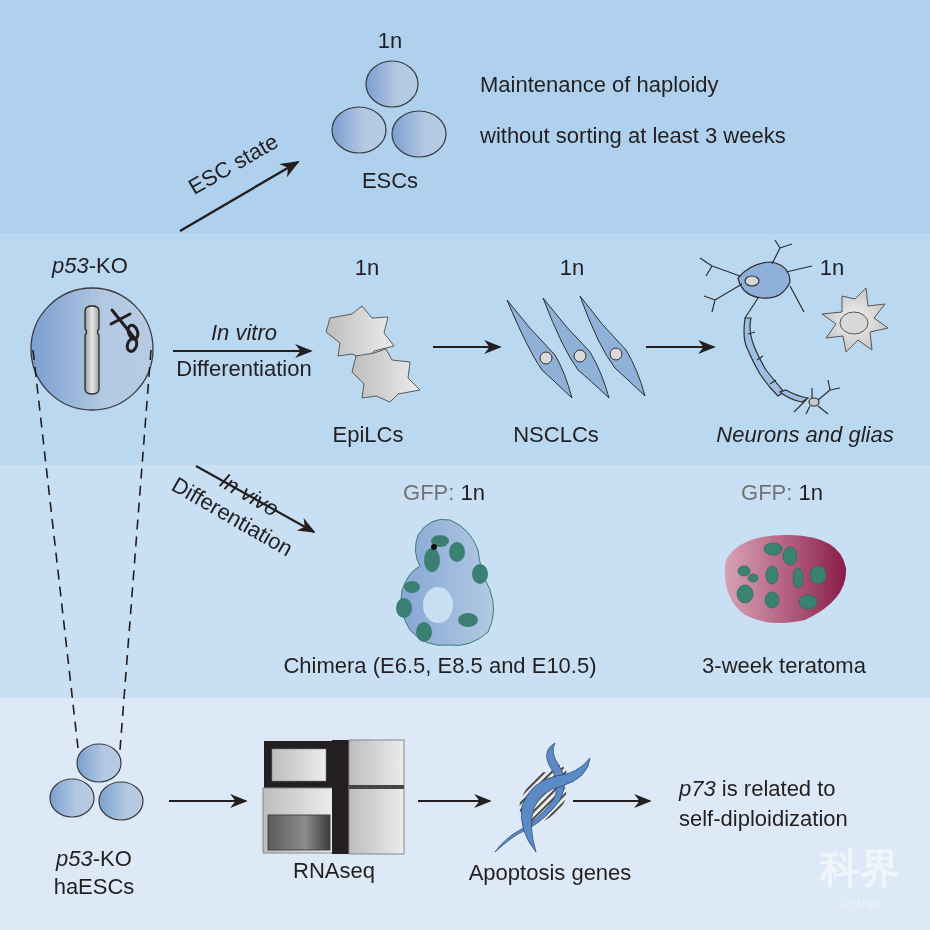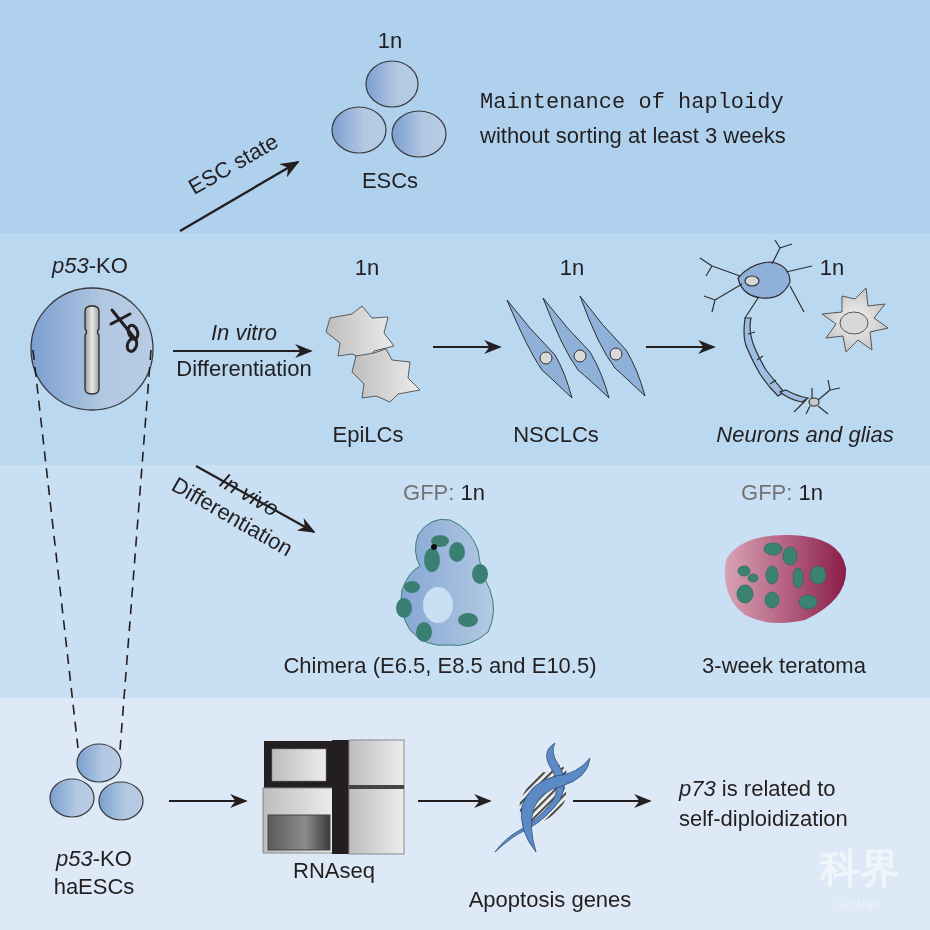--- a/index.html
+++ b/index.html
@@ -195,21 +195,21 @@
       <path d="M590,758 Q578,774 556,776 Q530,782 522,806 Q518,830 536,852 Q528,826 534,808 Q542,790 562,786 Q588,778 590,758 Z"></path>
     </g>
   </g>
 
   <line x1="573" y1="801" x2="650" y2="801" stroke="#231f20" stroke-width="2.2" marker-end="url(#ah)"></line>
 </svg>
 
 <div class="t c" style="left:390px; top:28px;">1n</div>
 <div class="t c" style="left:390px; top:168px;">ESCs</div>
 <div class="t" style="left:184px; top:178px; transform: rotate(-30deg); transform-origin: left top;">ESC state</div>
-<div class="t" style="left:480px; top:90px;font-family:Liberation Mono, monospace;">Maintenance of haploidy</div>
+<div class="t" style="left:480px; top:72px;">Maintenance of haploidy</div>
 <div class="t" style="left:480px; top:111px;margin-top:12px;">without sorting at least 3 weeks</div>
 
 <div class="t" style="left:52px; top:253px;"><span class="i">p53</span><span>-KO</span></div>
 <div class="t c i" style="left:244px; top:320px;">In vitro</div>
 <div class="t c" style="left:244px; top:356px;">Differentiation</div>
 <div class="t c" style="left:367px; top:255px;">1n</div>
 <div class="t c" style="left:368px; top:422px;">EpiLCs</div>
 <div class="t c" style="left:572px; top:255px;">1n</div>
 <div class="t c" style="left:556px; top:422px;">NSCLCs</div>
 <div class="t c" style="left:832px; top:255px;">1n</div>
@@ -218,18 +218,18 @@
 <div class="t i" style="left:228px; top:468px; transform: rotate(30deg); transform-origin: left top;">In vivo</div>
 <div class="t" style="left:180px; top:472px; transform: rotate(30deg); transform-origin: left top;">Differentiation</div>
 <div class="t c" style="left:444px; top:480px;"><span class="gfp">GFP:</span> <span>1n</span></div>
 <div class="t c" style="left:440px; top:653px;">Chimera (E6.5, E8.5 and E10.5)</div>
 <div class="t c" style="left:782px; top:480px;"><span class="gfp">GFP:</span> <span>1n</span></div>
 <div class="t c" style="left:784px; top:653px;">3-week teratoma</div>
 
 <div class="t c" style="left:94px; top:846px;"><span class="i">p53</span><span>-KO</span></div>
 <div class="t c" style="left:94px; top:874px;">haESCs</div>
 <div class="t c" style="left:334px; top:858px;">RNAseq</div>
-<div class="t c" style="left:550px; top:887px;">Apoptosis genes</div>
+<div class="t c" style="left:550px; top:860px;">Apoptosis genes</div>
 <div class="t" style="left:679px; top:776px;"><span class="i">p73</span><span> is related to</span></div>
 <div class="t" style="left:679px; top:806px;">self-diploidization</div>
 
 <div class="watermark">科界</div>
 <div class="watermark-sub">SciMall</div>
 
 </body></html>

